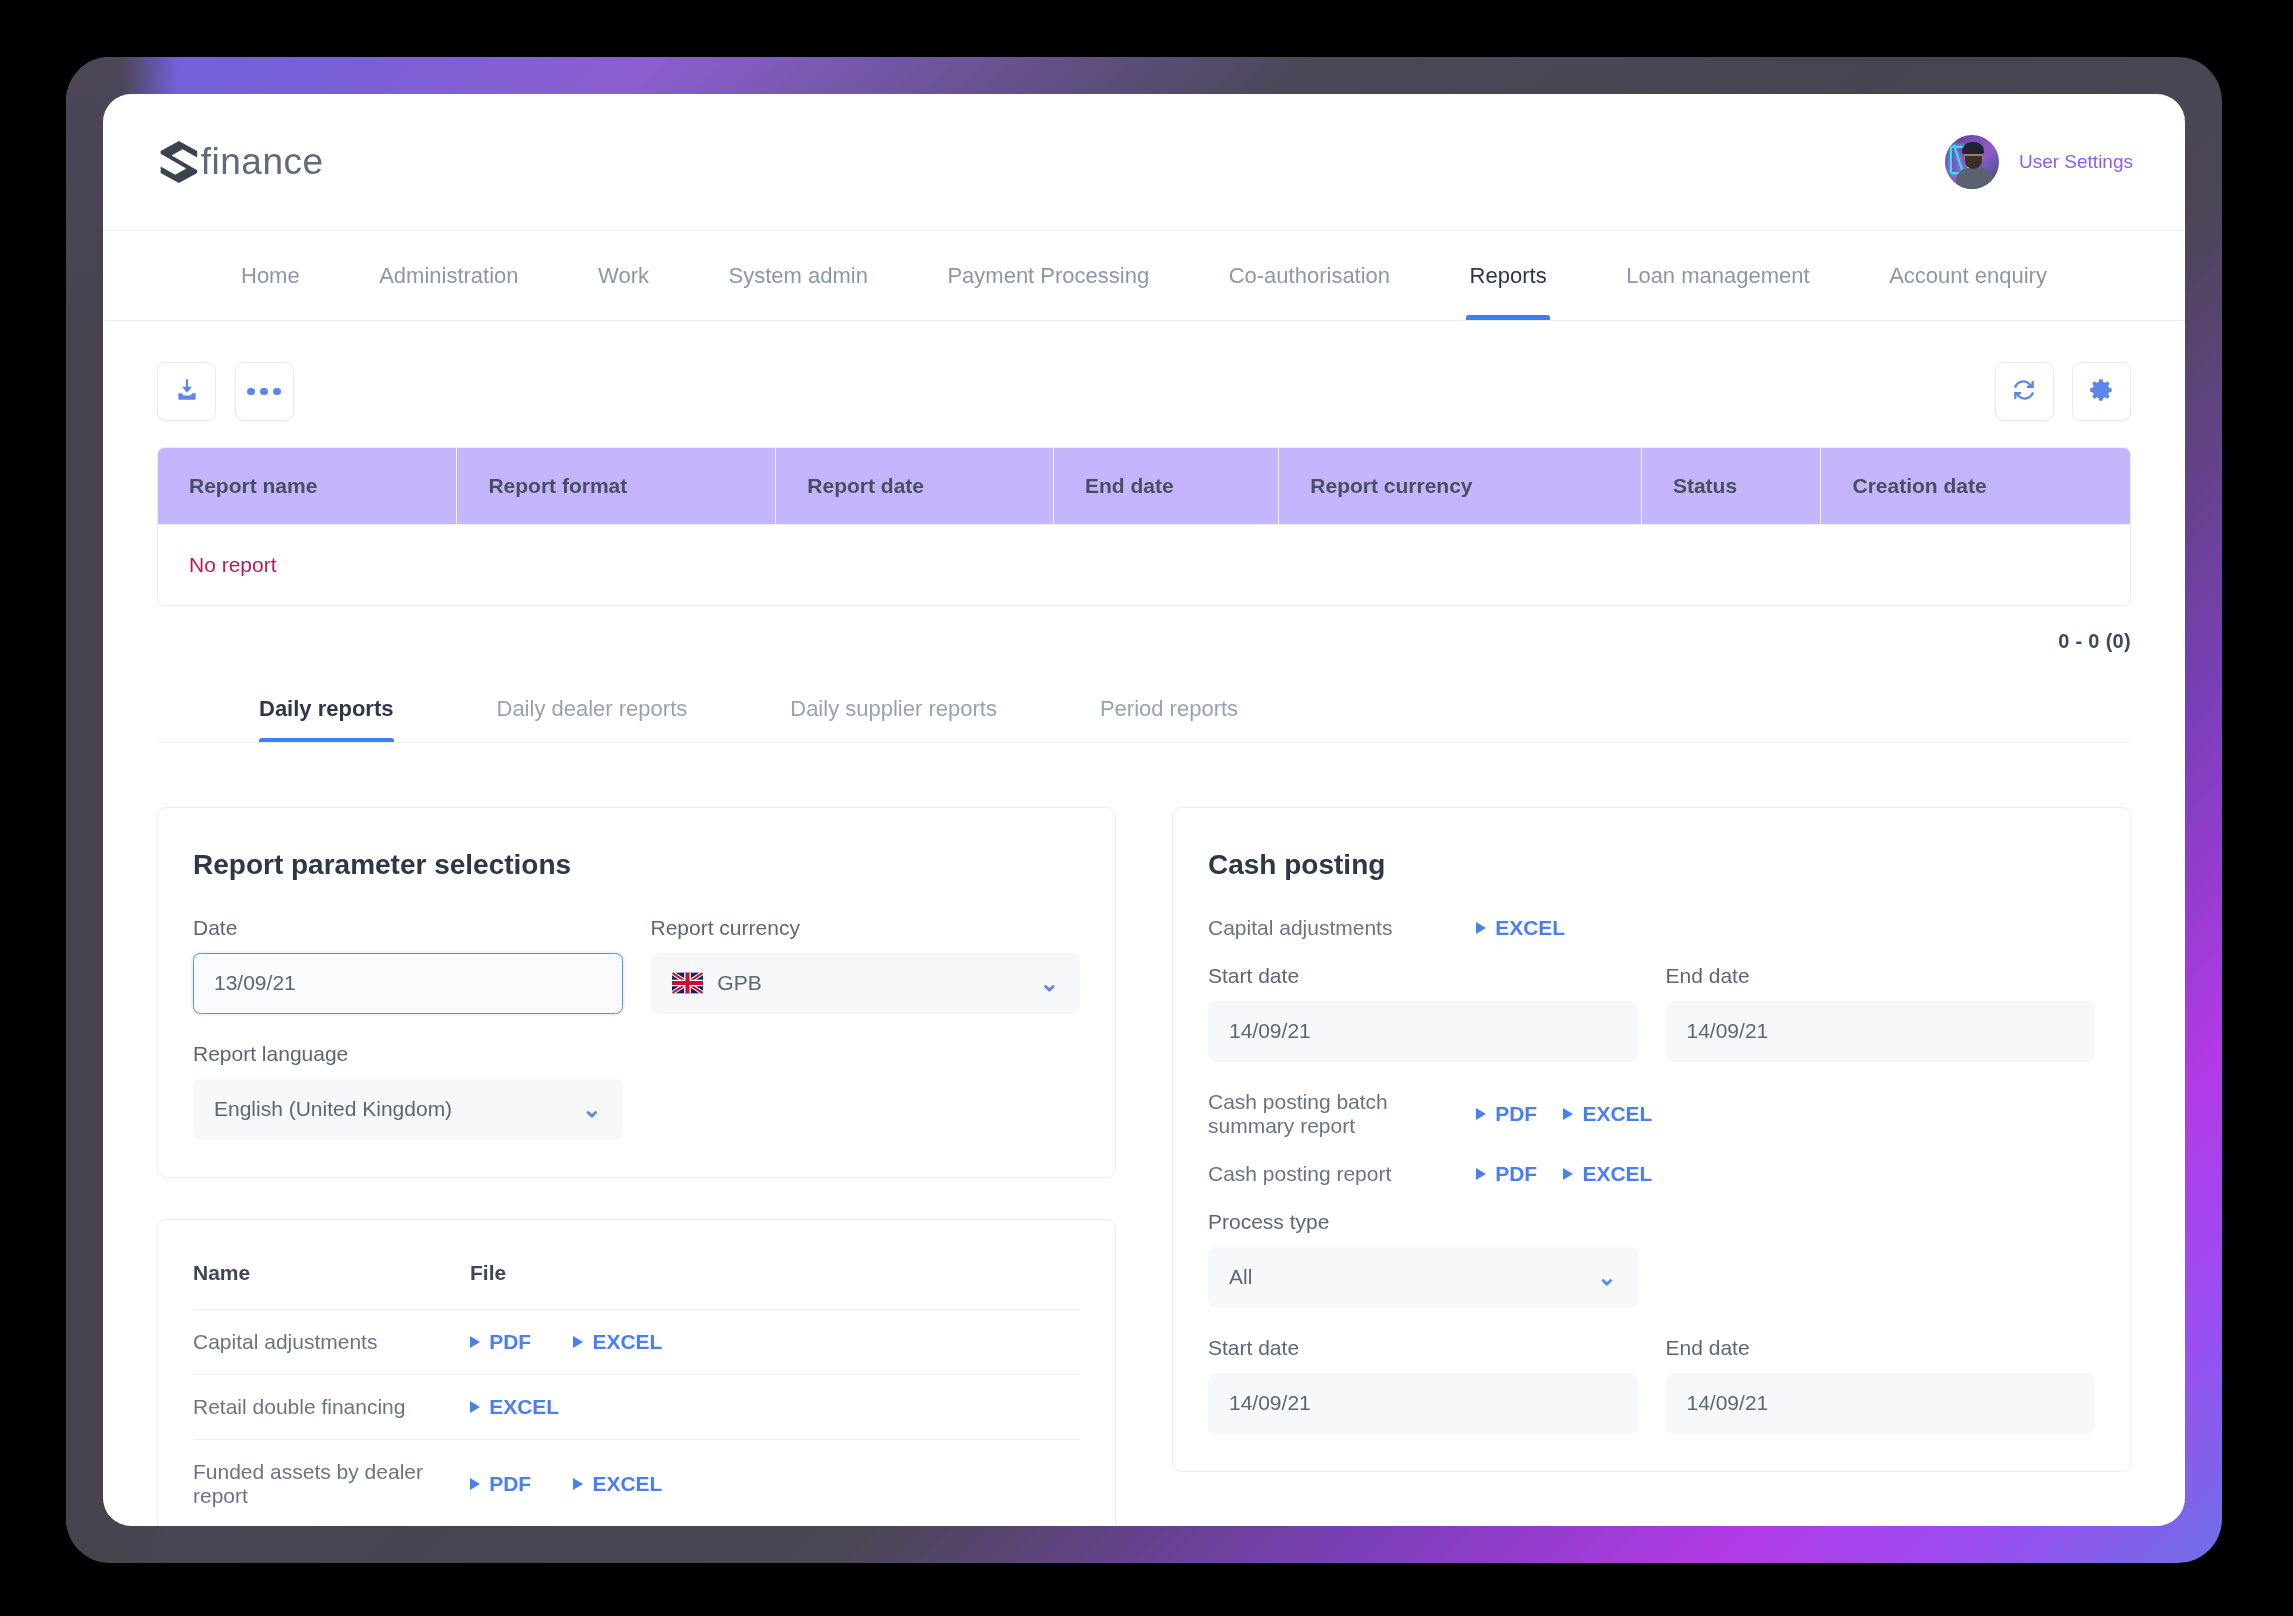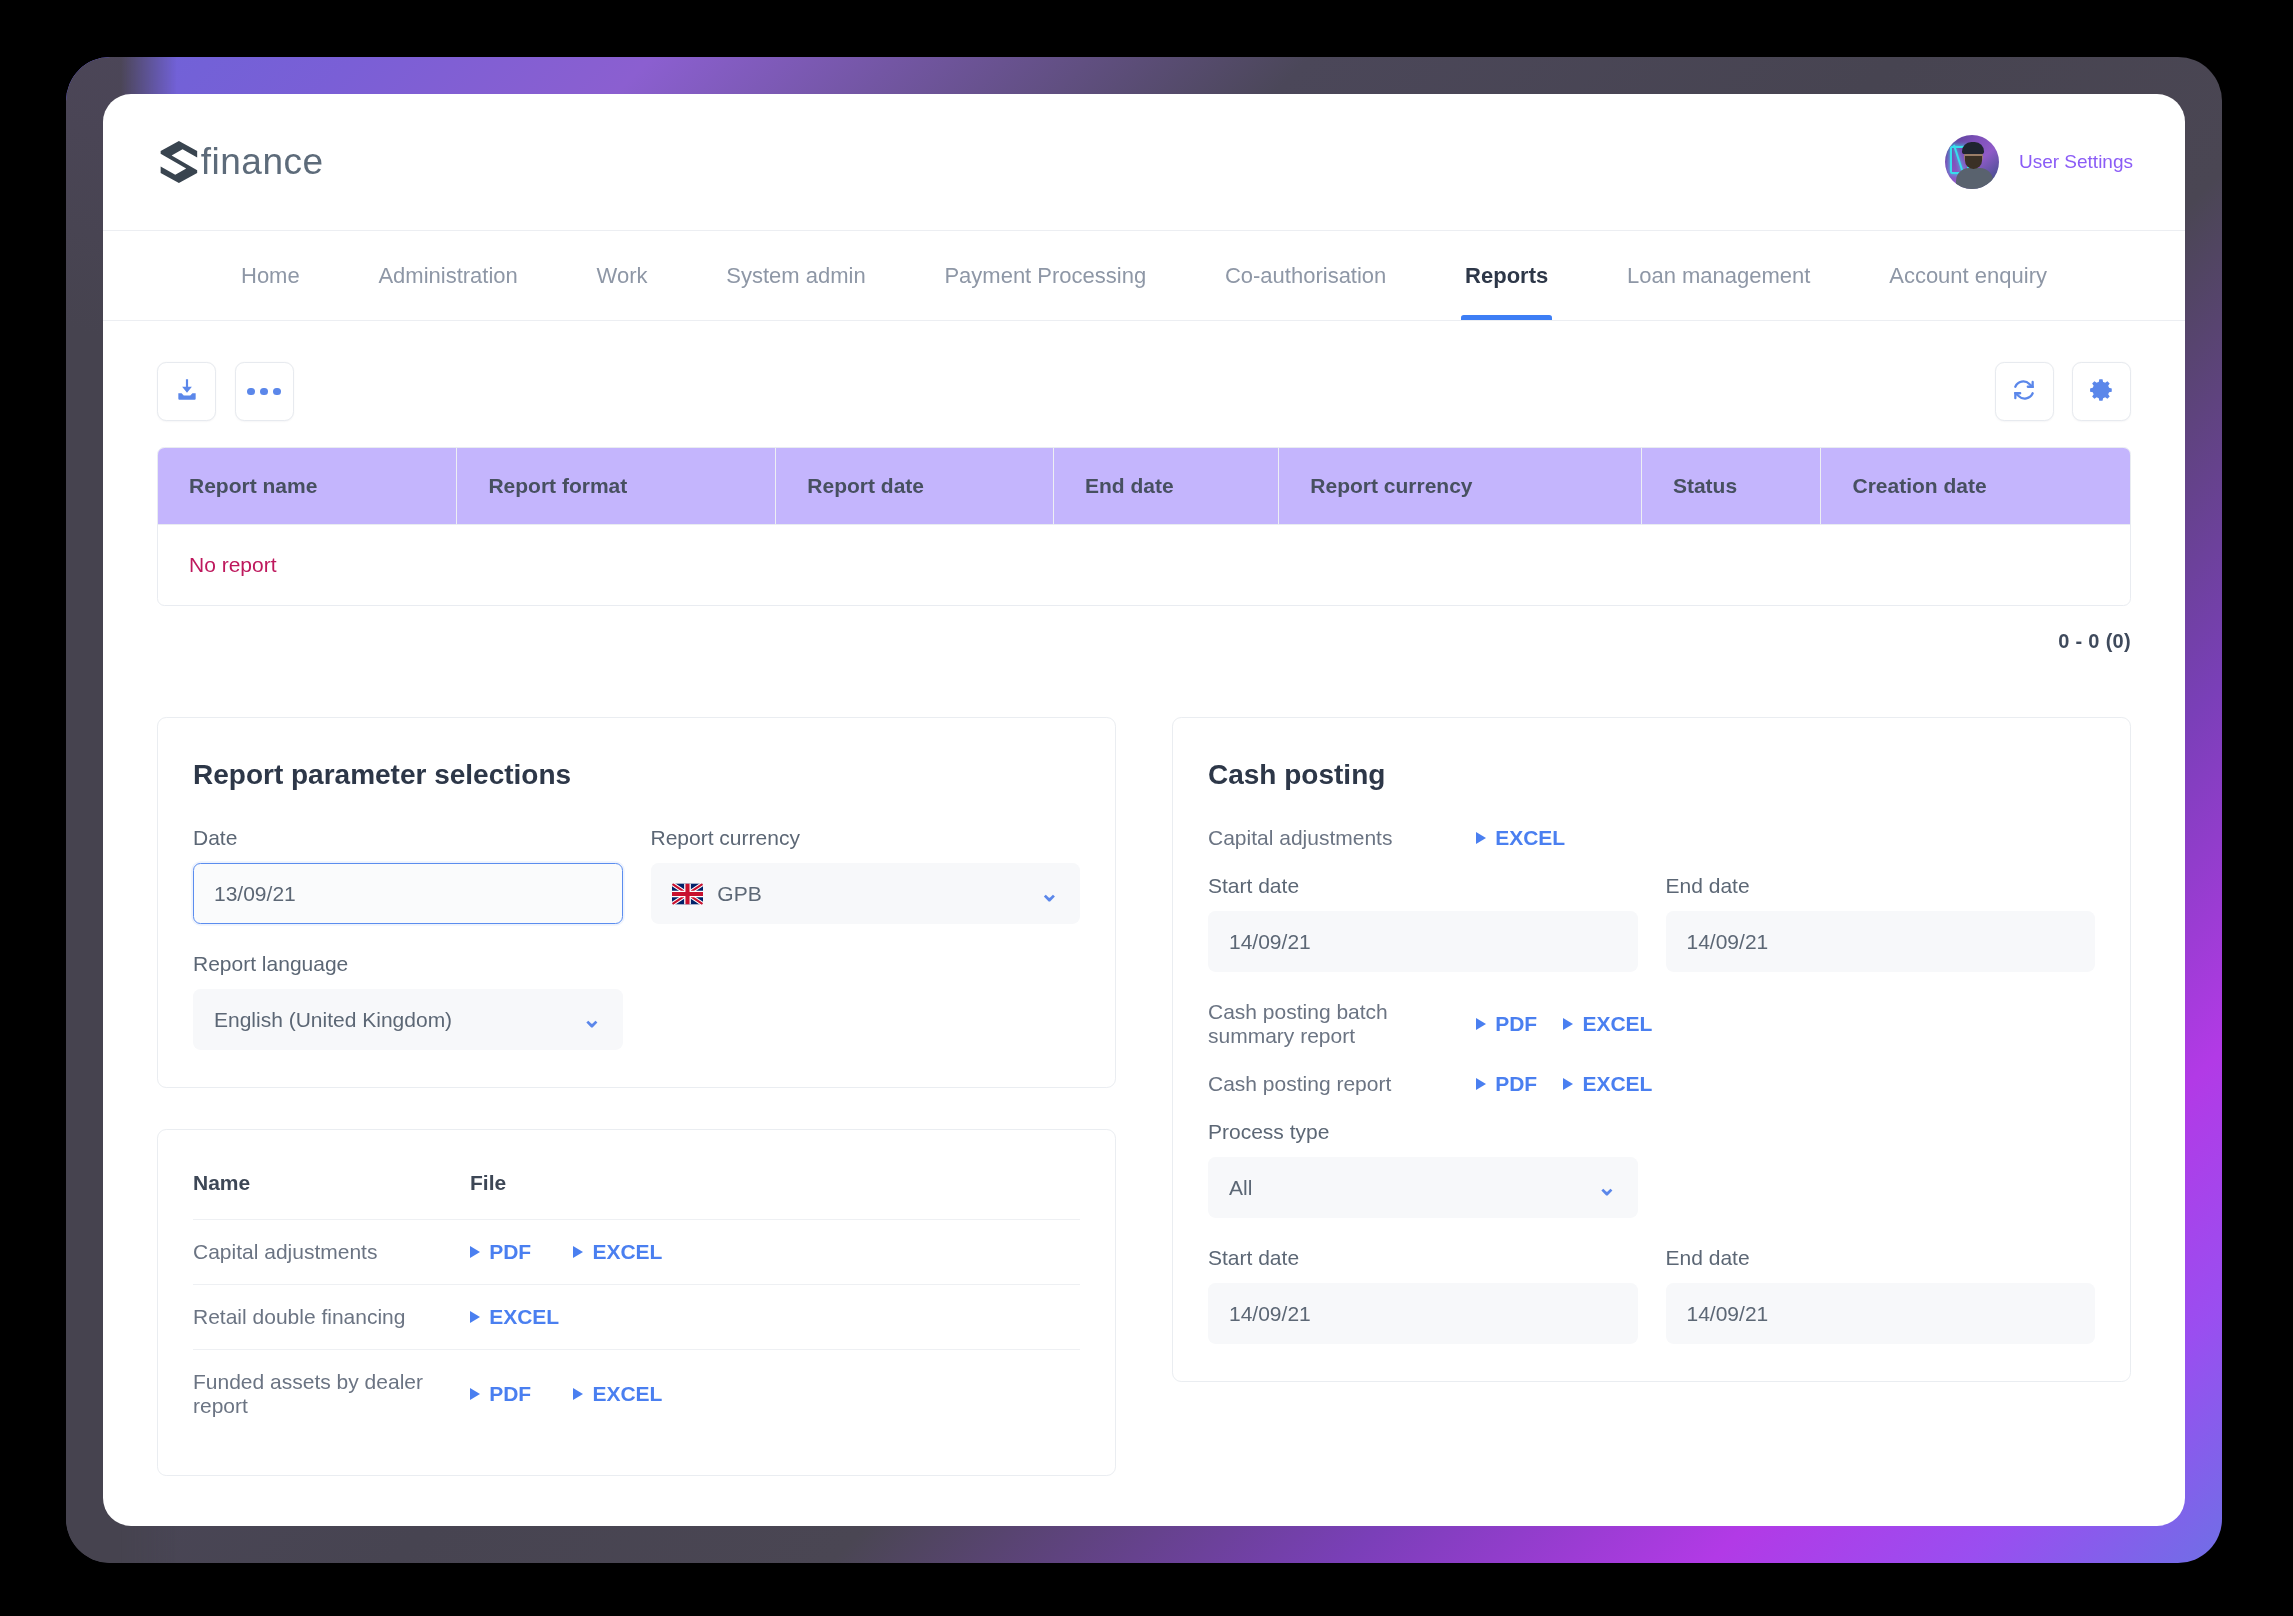--- a/index.html
+++ b/index.html
@@ -141,21 +141,21 @@
   }
   .nav-item {
     position: relative;
     display: flex;
     align-items: center;
     font-size: 22px;
     color: #8e97a6;
     white-space: nowrap;
     cursor: pointer;
   }
-  .nav-item.active { color: #2d3748; font-weight: 700; }
+  .nav-item.active { color: #2d3748; font-weight: 400; }
   .nav-item.active::after {
     content: "";
     position: absolute;
     left: -3.7px; right: -3.7px; bottom: 0;
     height: 4.6px;
     background: #3d7ef5;
     border-radius: 2.8px 2.8px 0 0;
   }
 
   
@@ -461,20 +461,26 @@
         </thead>
         <tbody>
           <tr>
             <td colspan="7">No report</td>
           </tr>
         </tbody>
       </table>
 
       <div class="pager">0 - 0 (0)</div>
 
+      <div class="sub-tabs">
+        <div class="sub-tab active"><span>Daily reports</span></div>
+        <div class="sub-tab"><span>Daily dealer reports</span></div>
+        <div class="sub-tab"><span>Daily supplier reports</span></div>
+        <div class="sub-tab"><span>Period reports</span></div>
+      </div>
 
       <div class="cols">
 
         <div>
 
           <div class="panel">
             <div class="panel-title">Report parameter selections</div>
 
             <div class="field-row">
               <div class="field">

